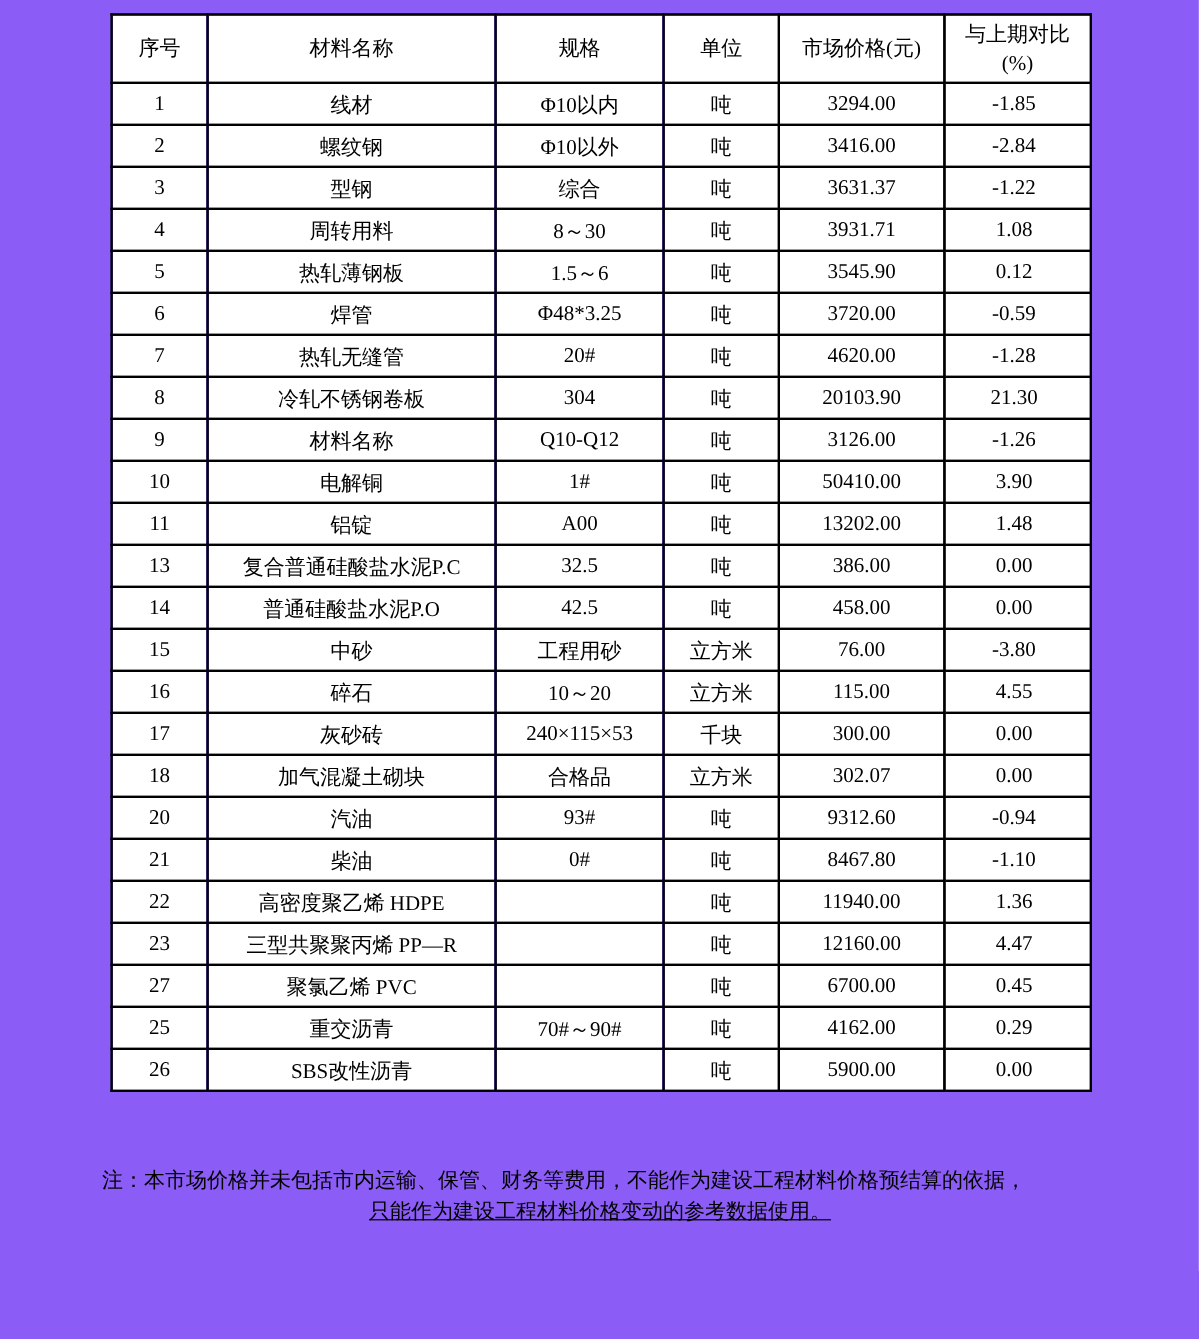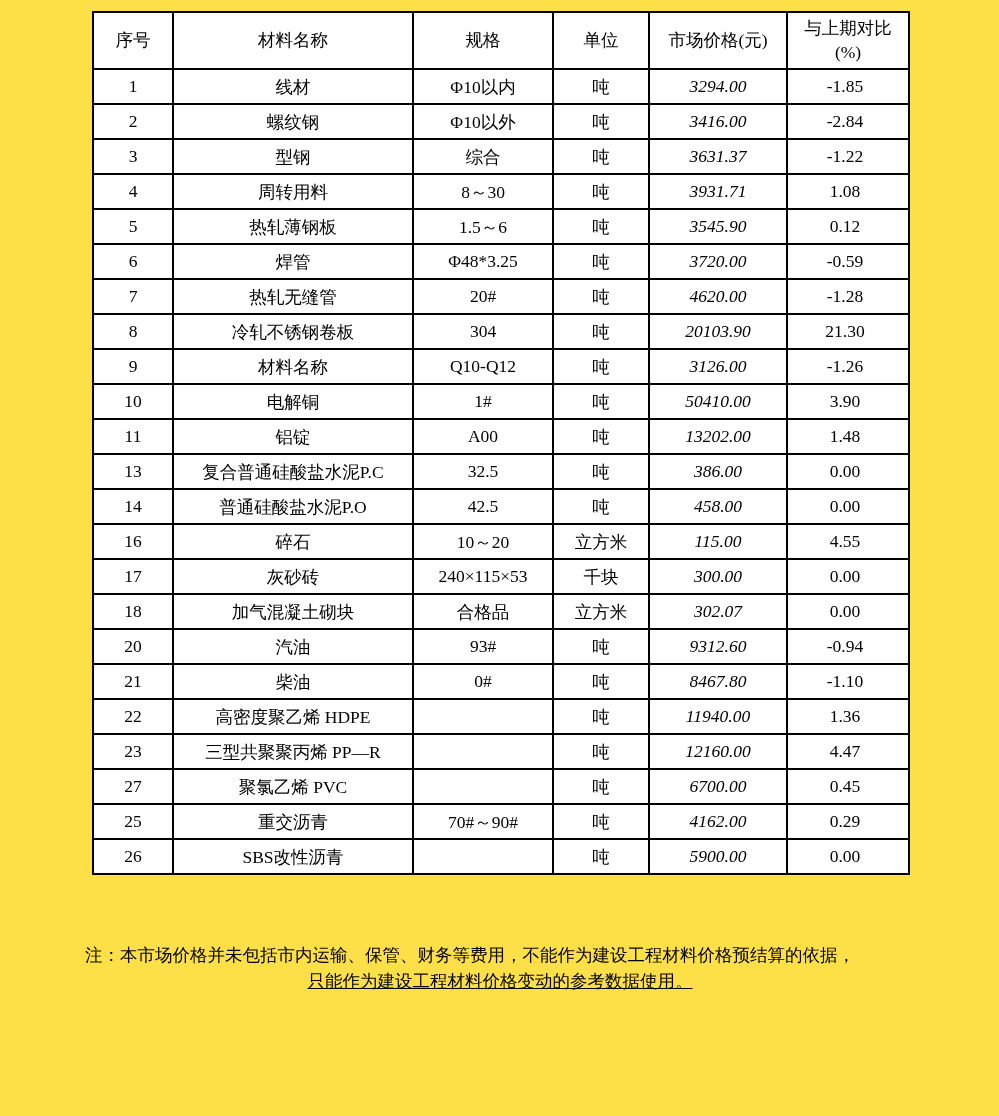--- a/index.html
+++ b/index.html
@@ -4,21 +4,21 @@
 <style>
   * { margin: 0; padding: 0; box-sizing: border-box; }
   html, body { background: #ffffff; }
   body {
     width: 999px; height: 1116px;
     font-family: "Liberation Serif", "DejaVu Serif", serif;
     color: #000000;
     position: relative;
     overflow: hidden;
   }
-  .page { position: relative; width: 999px; height: 1116px; background: #fde047; }
+  .page { position: relative; width: 999px; height: 1116px; background: #8b5cf6; }
 
   table.price-table {
     position: absolute;
     left: 92px; top: 11px;
     border-collapse: collapse;
     table-layout: fixed;
     width: 816px;
   }
   table.price-table th,
   table.price-table td {
@@ -31,26 +31,26 @@
     vertical-align: middle;
     background: #ffffff;
   }
   table.price-table thead th {
     height: 57px;
     line-height: 1.35;
   }
   table.price-table tbody td {
     height: 35px;
   }
-  td.num { text-align: right; padding-right: 0; font-style: italic; }
+  td.num { text-align: right; padding-right: 0; }
   td.pct { text-align: right; padding-right: 6px; }
 
   .note {
     position: absolute;
-    left: 85px; top: 942px;
+    left: 85px; top: 970px;
     width: 830px;
     font-size: 17.5px;
     line-height: 26px;
   }
   .note .line2 { text-align: center; text-decoration: underline; }
 </style>
 </head>
 <body>
 
 <div class="page">
@@ -176,20 +176,28 @@
         </tr>
         <tr>
           <td>14</td>
           <td>普通硅酸盐水泥P.O</td>
           <td>42.5</td>
           <td>吨</td>
           <td class="num">458.00</td>
           <td class="pct">0.00</td>
         </tr>
         <tr>
+          <td>15</td>
+          <td>中砂</td>
+          <td>工程用砂</td>
+          <td>立方米</td>
+          <td class="num">76.00</td>
+          <td class="pct">-3.80</td>
+        </tr>
+        <tr>
           <td>16</td>
           <td>碎石</td>
           <td>10～20</td>
           <td>立方米</td>
           <td class="num">115.00</td>
           <td class="pct">4.55</td>
         </tr>
         <tr>
           <td>17</td>
           <td>灰砂砖</td>

